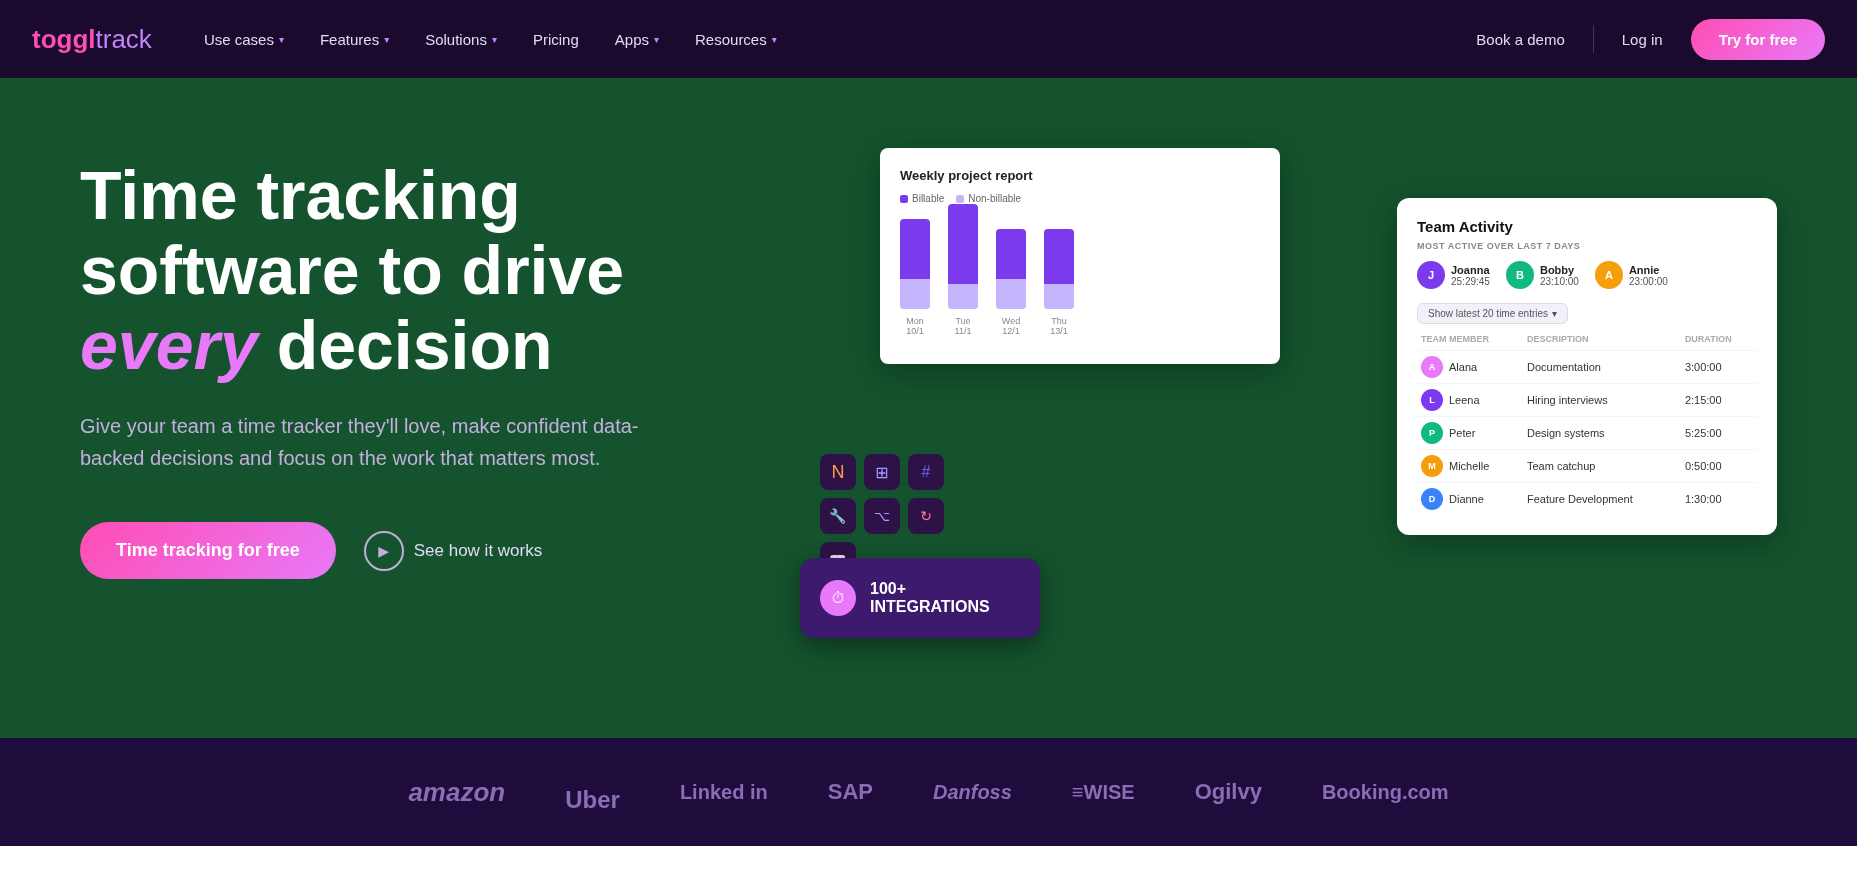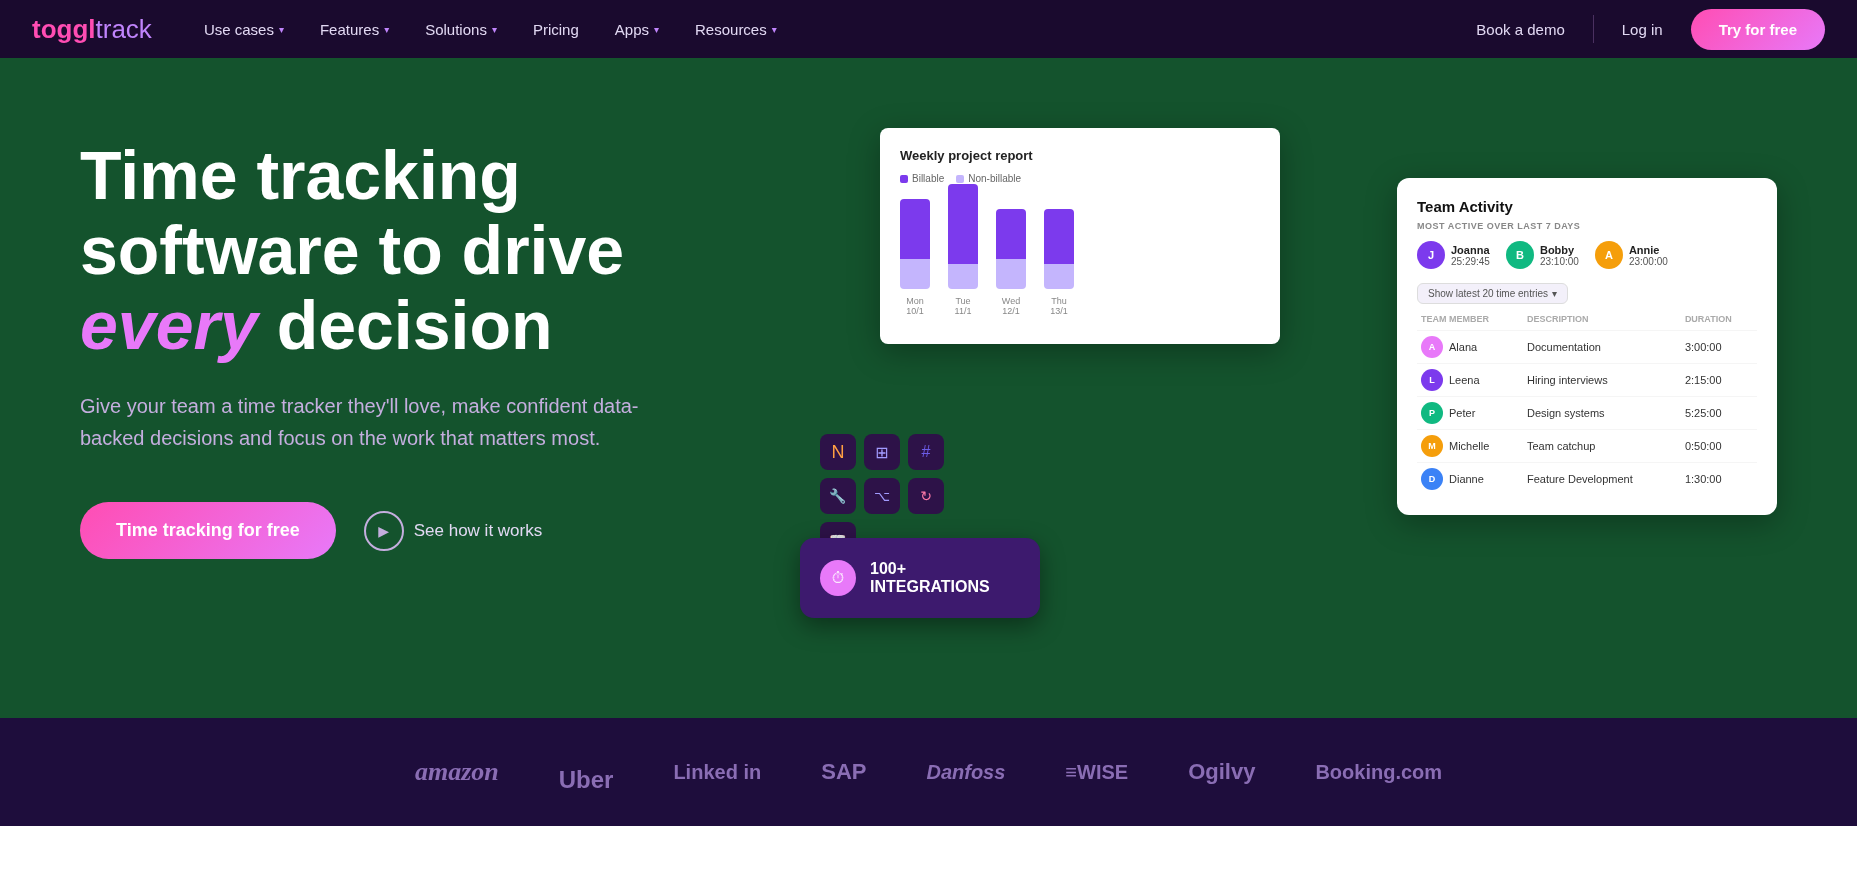--- a/index.html
+++ b/index.html
@@ -4,21 +4,21 @@
   <style>
     * { margin: 0; padding: 0; box-sizing: border-box; }
     body { font-family: -apple-system, BlinkMacSystemFont, 'Segoe UI', sans-serif; overflow-x: hidden; }
 
     
     nav {
       background: #1a0a2e;
       display: flex;
       align-items: center;
       padding: 0 32px;
-      height: 58px;
+      height: 78px;
       position: relative;
       z-index: 10;
     }
     .logo {
       display: flex;
       align-items: center;
       gap: 0;
       margin-right: 36px;
     }
     .logo-toggl { color: #ff4db3; font-size: 26px; font-weight: 700; }
@@ -269,21 +269,21 @@
       gap: 60px;
       flex-wrap: wrap;
     }
     .logo-brand {
       color: #9d7ec9;
       font-size: 22px;
       font-weight: 700;
       opacity: 0.85;
       white-space: nowrap;
     }
-    .logo-brand.amazon { font-size: 26px; font-style: italic; font-family: Liberation Serif, serif; }
+    .logo-brand.amazon { font-size: 26px; font-style: italic; }
     .logo-brand.uber { font-size: 24px; margin-top: 16px; }
     .logo-brand.linkedin { font-size: 20px; }
     .logo-brand.sap { font-size: 22px; font-weight: 900; }
     .logo-brand.danfoss { font-size: 20px; font-style: italic; }
     .logo-brand.wise { font-size: 20px; }
     .logo-brand.ogilvy { font-size: 22px; }
     .logo-brand.booking { font-size: 20px; }
   </style>
 </head>
 <body>

